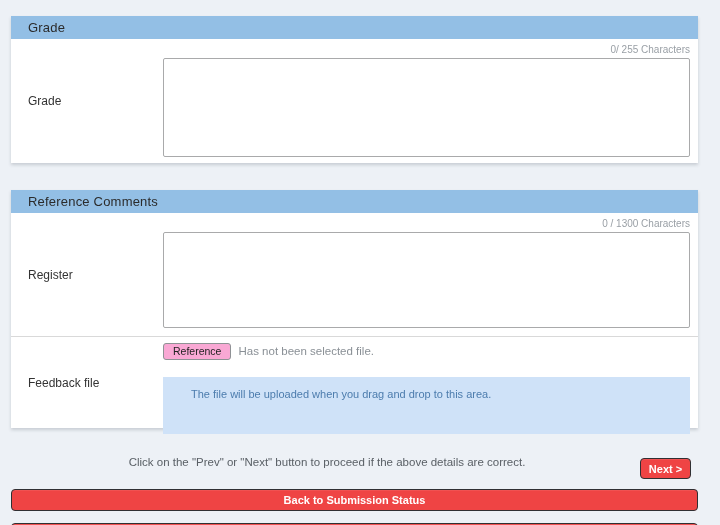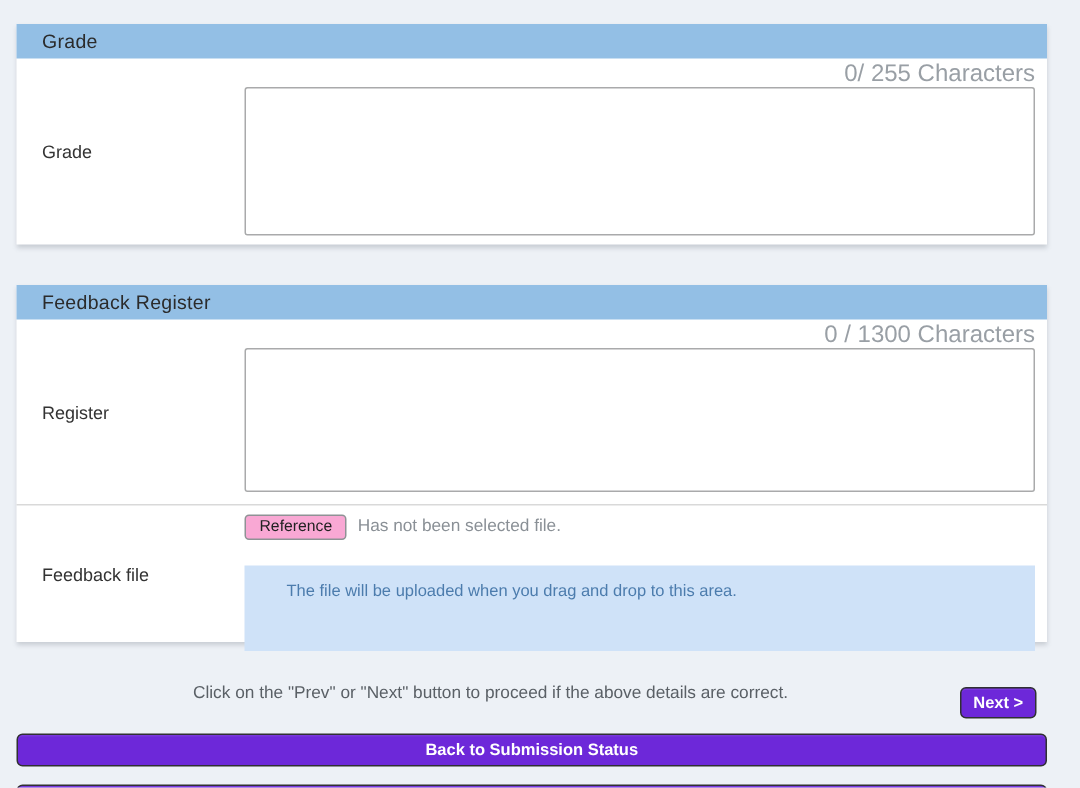--- a/index.html
+++ b/index.html
@@ -38,21 +38,21 @@
     font-size:12px;color:#333;
   }
   .row-content{flex:1;padding-right:8px;min-width:0;}
 
   .grade-row{height:124px;}
   .comments-row{height:123px;}
   .file-row{height:91px;border-top:1px solid #d9d9d9;}
 
   .char-counter{
     text-align:right;
-    font-size:16px;color:#999fa5;
+    font-size:10px;color:#999fa5;
     margin-top:5px;height:12px;line-height:12px;
   }
   textarea.ta{
     display:block;width:100%;box-sizing:border-box;
     border:1px solid #a9aaab;border-radius:2px;
     margin-top:2px;resize:none;
     font-family:"Liberation Sans","DejaVu Sans",sans-serif;
     font-size:12px;color:#333;background:#fff;
     outline:none;
   }
@@ -81,21 +81,21 @@
     padding:11px 10px 0 28px;
   }
 
   .instruction{
     position:absolute;left:11px;top:456px;width:632px;
     text-align:center;
     font-size:11.5px;color:#5a6066;
   }
   .dark-btn{
     font-family:"Liberation Sans","DejaVu Sans",sans-serif;
-    background:#6d28d9;
+    background:#ef4444;
     color:#ffffff;
     border:1px solid #303033;
     border-radius:4px;
     font-size:11px;font-weight:bold;
     cursor:pointer;
     box-shadow:inset 0 1px 0 rgba(255,255,255,0.08);
   }
   .next-btn{
     position:absolute;top:458px;left:640px;
     width:51px;height:21px;
@@ -121,21 +121,21 @@
       <div class="row-label">Grade</div>
       <div class="row-content">
         <div class="char-counter">0/ 255 Characters</div>
         <textarea class="ta ta-grade" style=""></textarea>
       </div>
     </div>
   </div>
 
   <div class="panel panel-feedback">
     <div class="section-header">
-      <span>Feedback Register</span>
+      <span>Reference Comments</span>
     </div>
 
     <div class="row comments-row">
       <div class="row-label">Register</div>
       <div class="row-content">
         <div class="char-counter">0 / 1300 Characters</div>
         <textarea class="ta ta-comments" style=""></textarea>
       </div>
     </div>
 

